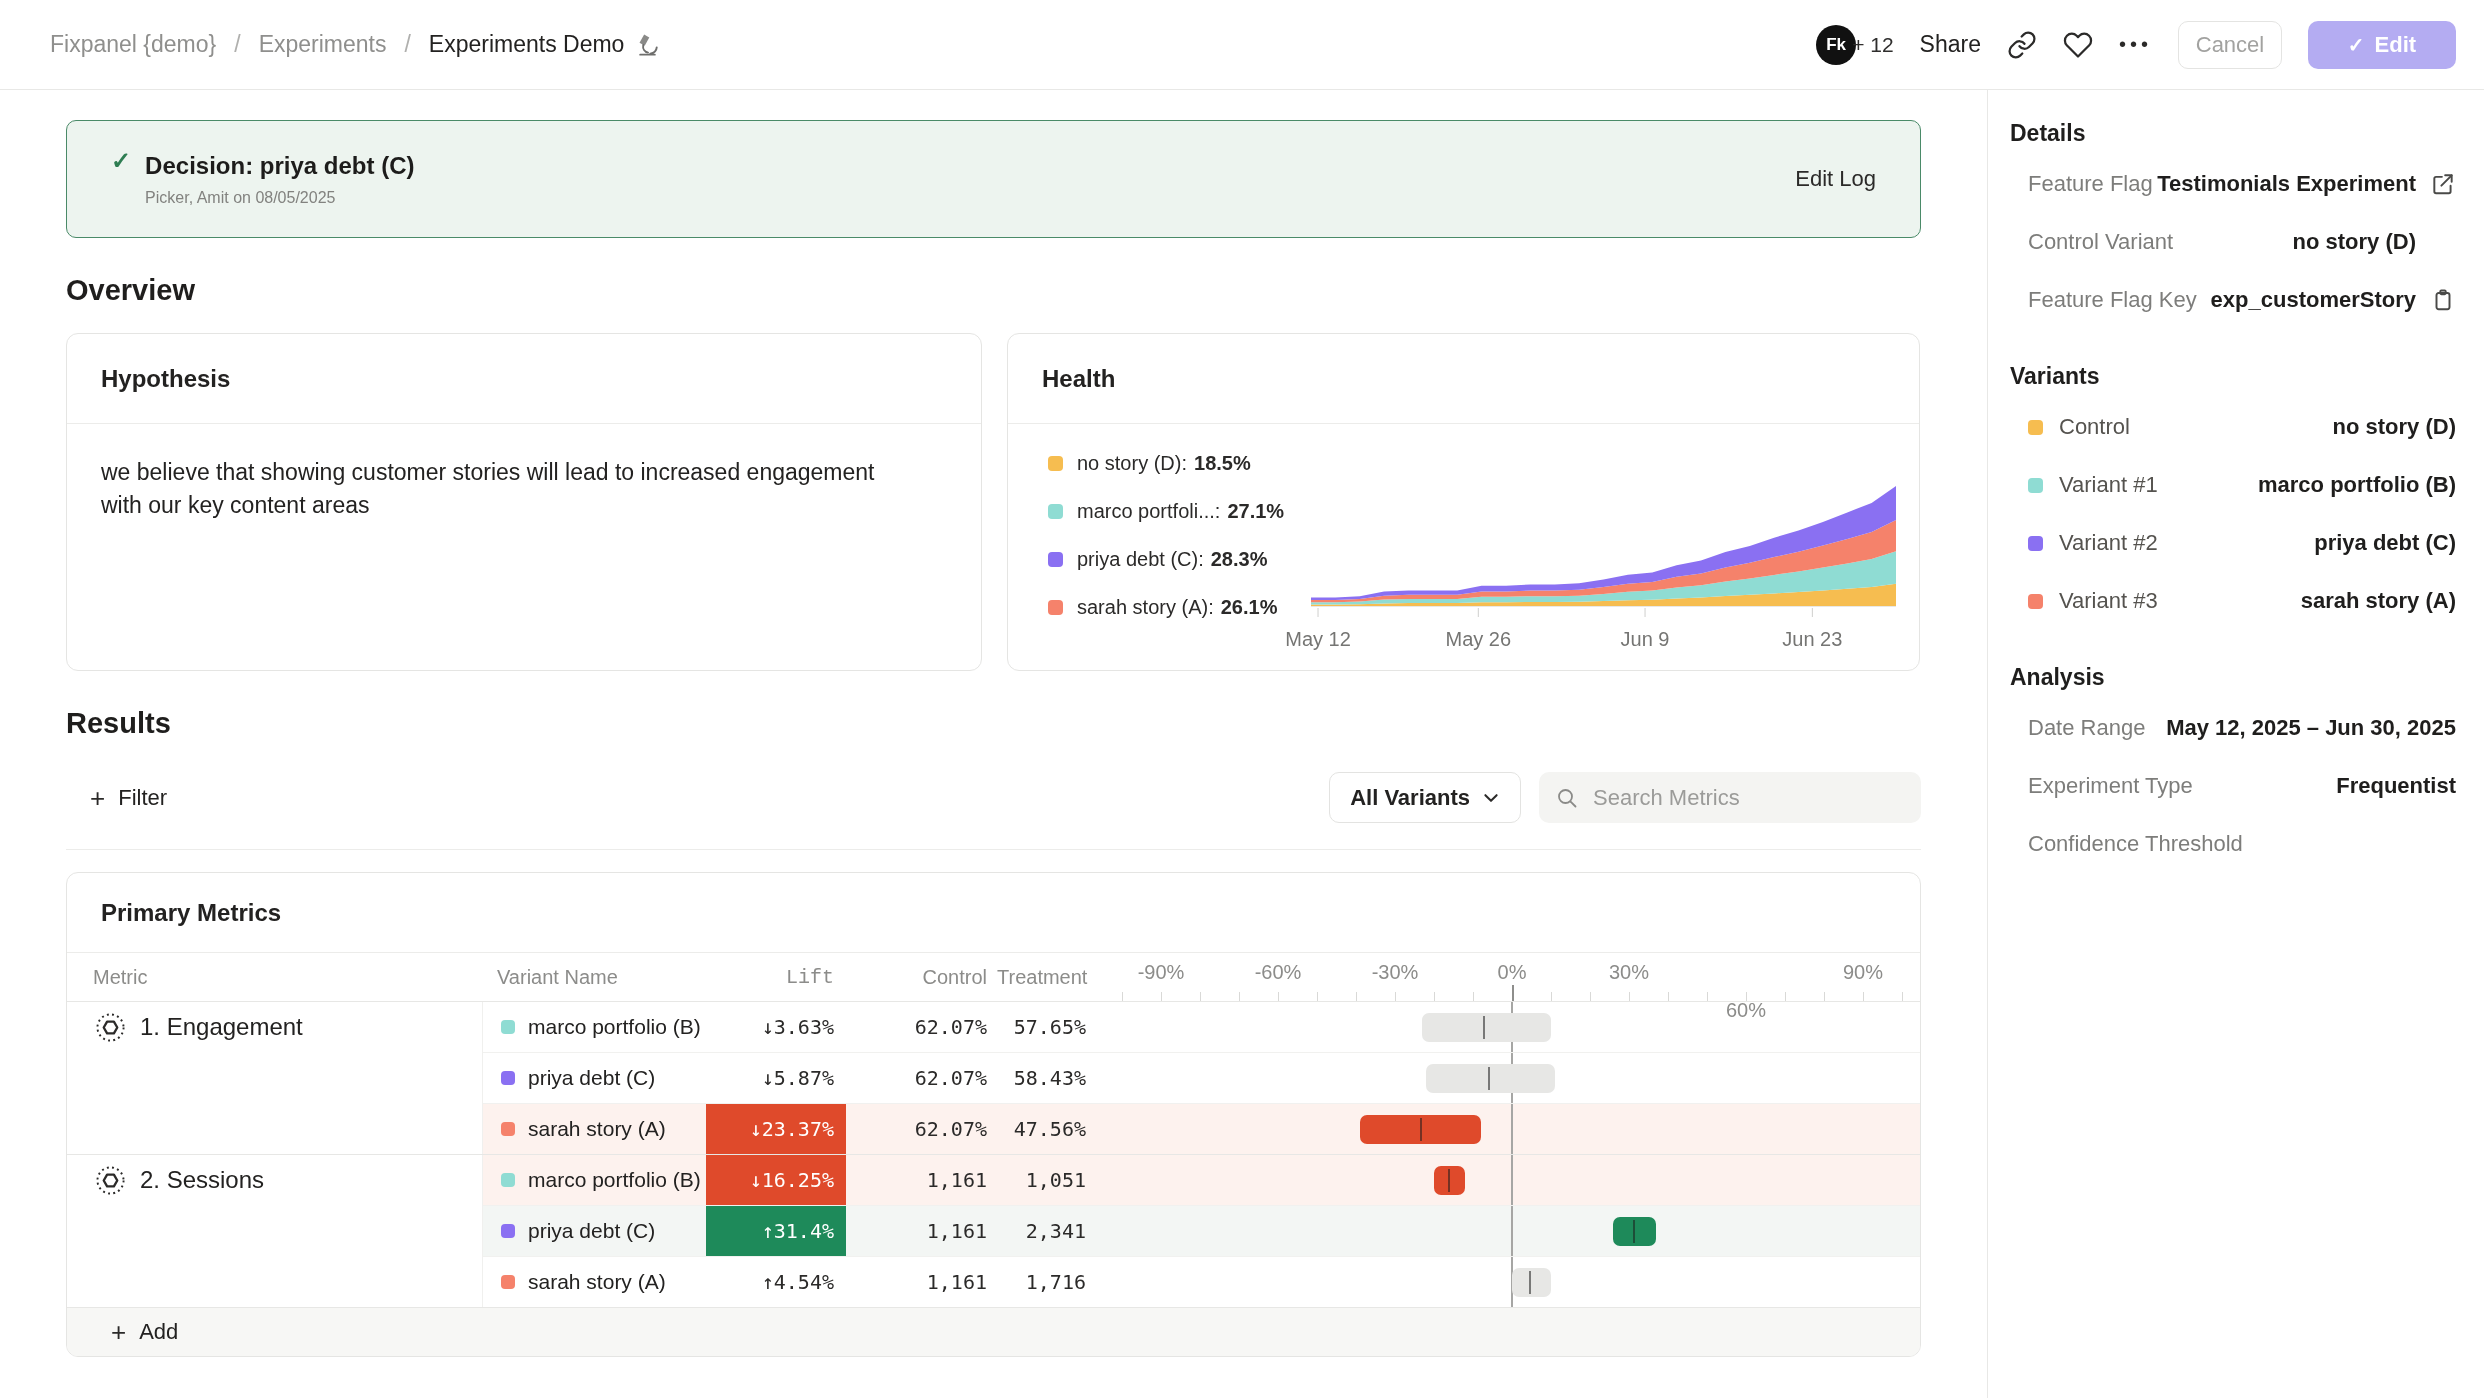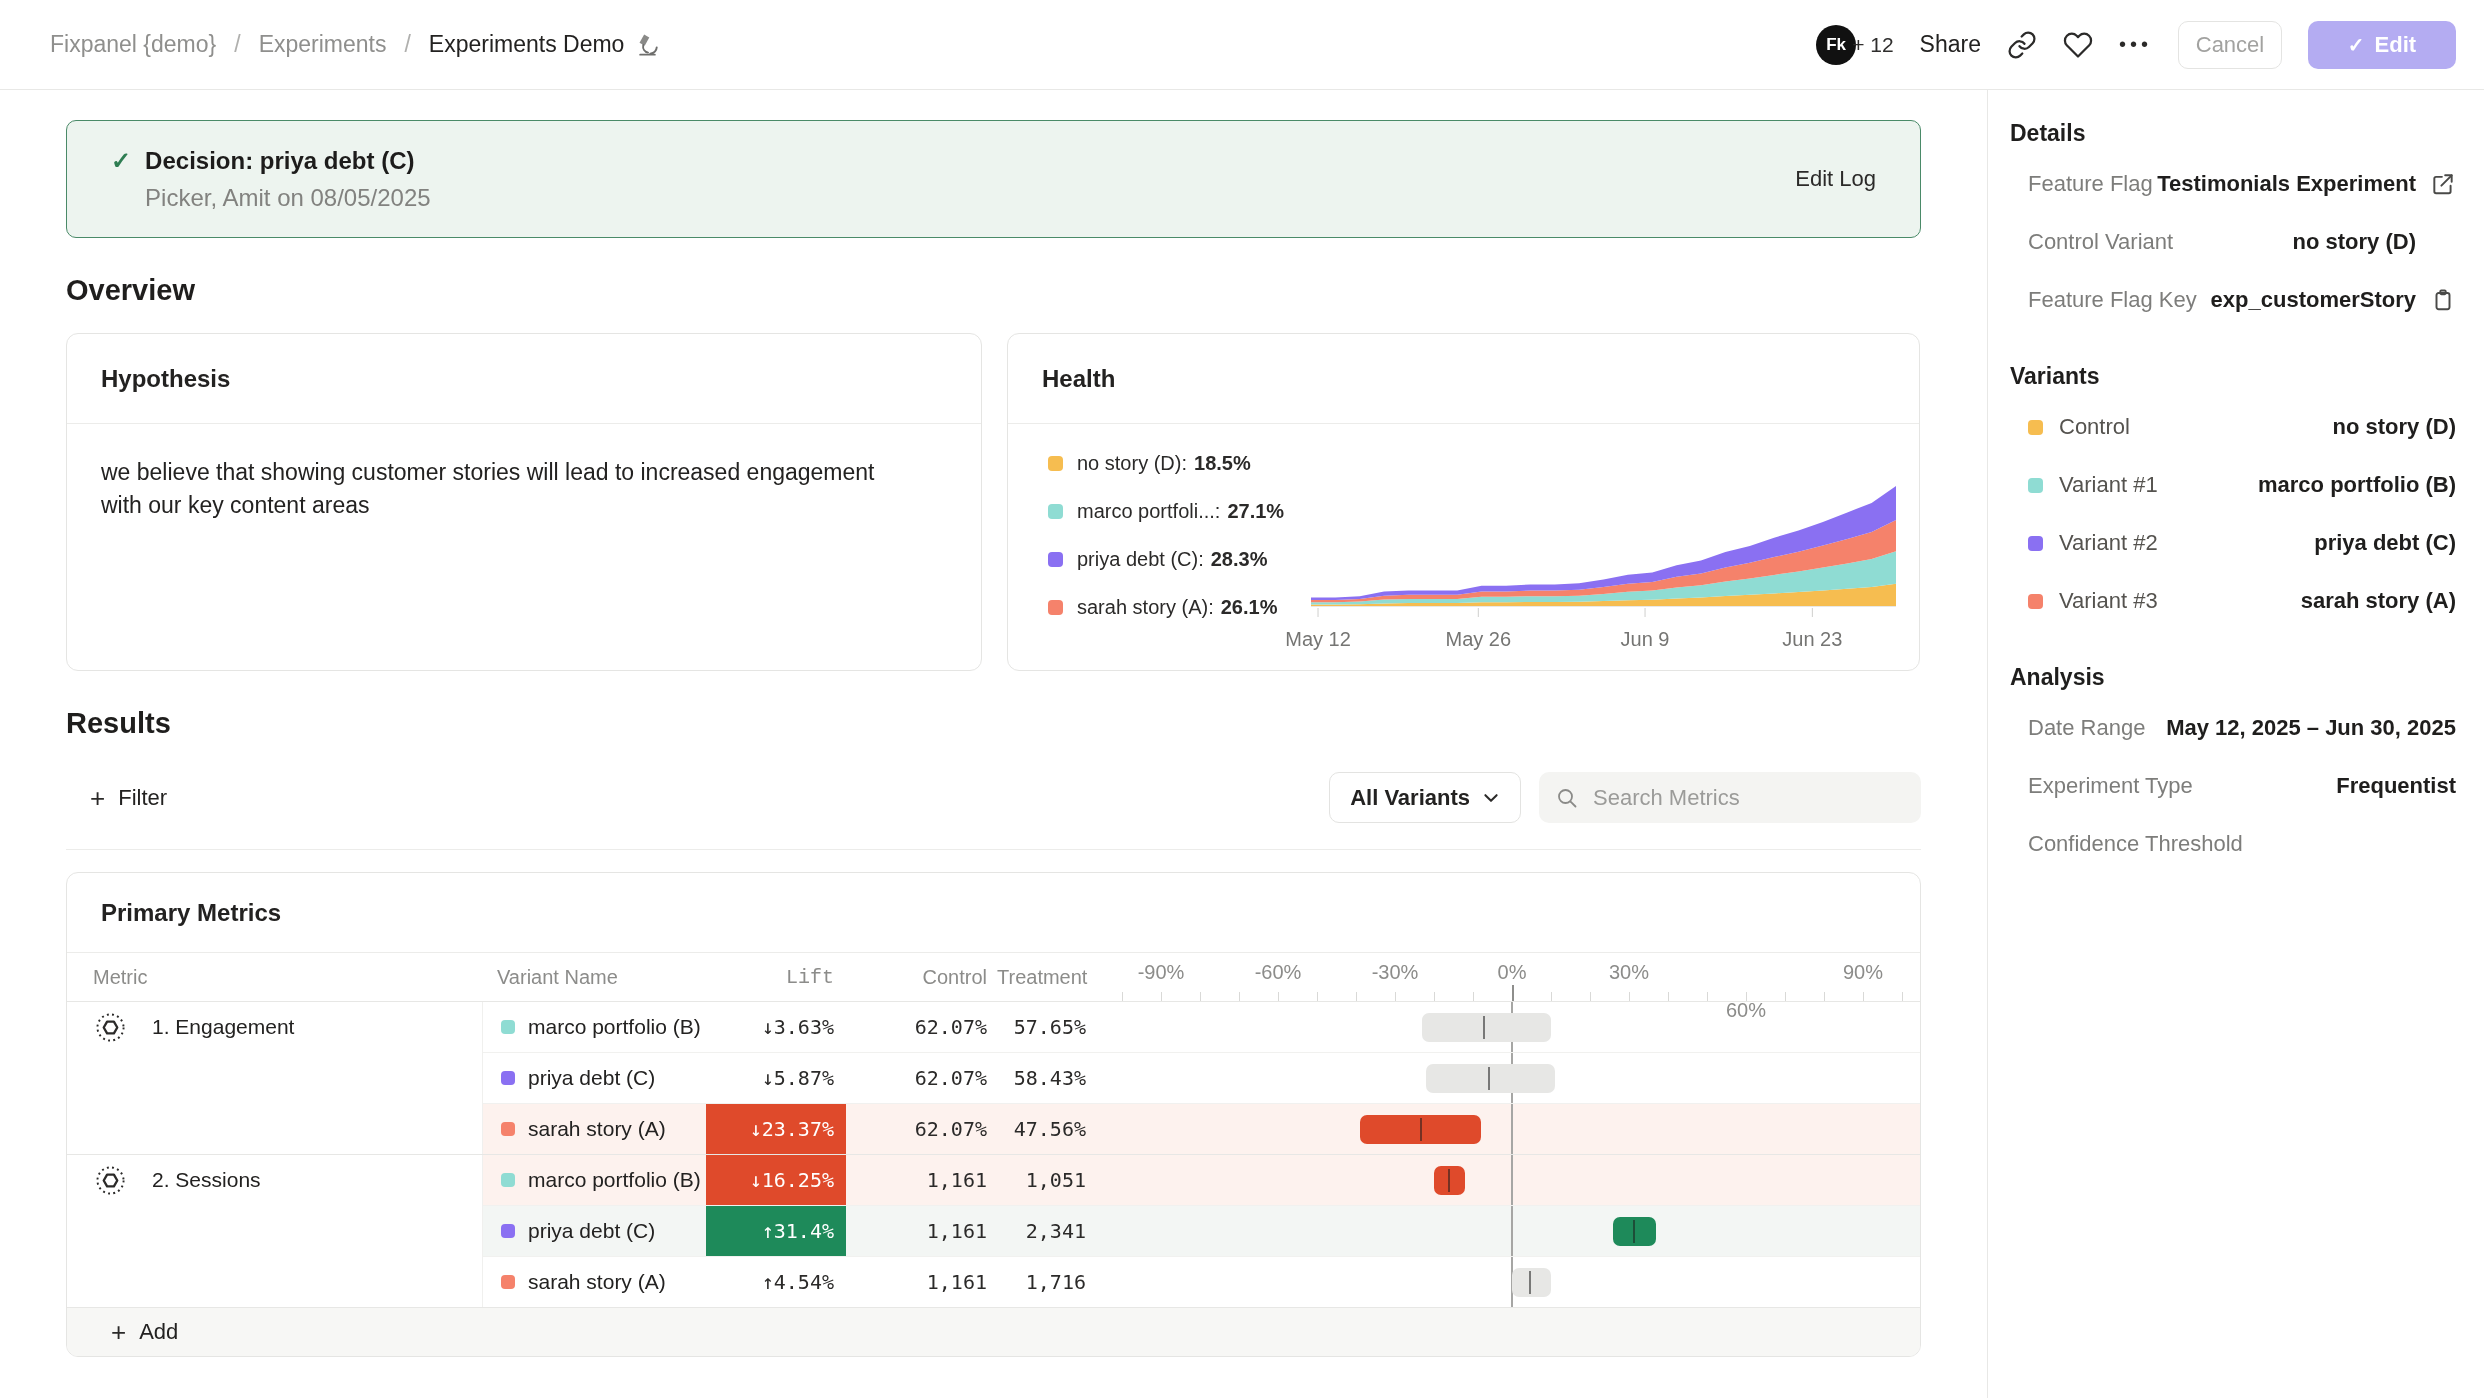--- a/index.html
+++ b/index.html
@@ -31,21 +31,21 @@
   
   .layout { display:flex; height:1308px; }
   .main { width:1987px; }
   .sidebar { width:497px; border-left:1px solid #e8e8e6; padding:30px 28px 0 22px; }
 
   
   .banner { margin:30px 66px 0; height:118px; border:1px solid #4a8a68; background:#edf4ef;
     border-radius:10px; display:flex; align-items:center; padding:0 44px; }
   .banner-check { color:#2e7d52; font-size:24px; font-weight:700; margin-right:14px; align-self:flex-start; margin-top:26px;}
   .banner-title { font-size:24px; font-weight:600; color:#1d1c1b; }
-  .banner-sub { font-size:24px; color:#82827f; margin-top:9px; }
+  .banner-sub { font-size:16px; color:#82827f; margin-top:9px; }
   .banner-edit { margin-left:auto; font-size:22px; font-weight:500; cursor:pointer; color:#2b2a29;}
 
   .h2 { font-size:29px; font-weight:700; color:#1f1e1d; margin:36px 0 0 66px; }
 
   
   .cards { margin:26px 66px 0; display:flex; gap:25px; }
   .card { border:1px solid #e5e5e3; border-radius:12px; background:#fff; height:338px; }
   .card-hyp { width:916px; }
   .card-health { width:913px; }
   .card-h { height:90px; border-bottom:1px solid #ececea; display:flex; align-items:center;
@@ -90,21 +90,21 @@
   .th-lift { padding-right:12px;font-family:Liberation Mono, monospace; } .th-ctrl { padding-right:10px; } .th-treat { padding-right:10px; }
   .ruler { position:relative; height:48px; }
   .rlabel { position:absolute; top:8px; transform:translateX(-50%); font-size:20px; color:#8c8c8a; }
   .rtick { position:absolute; bottom:0; width:1px; height:9px; background:#d9d9d7; }
   .rtick.zero { width:2px; height:16px; background:#8e8e8c; }
 
   .mrow { height:51px; position:relative; }
   .mrow .cell { display:flex; align-items:center; height:100%; }
   .mrow.gstart { border-top:1px solid #e7e7e5; }
   .mrow.sub .cell:not(.metric) { border-top:1px solid #f1f1ef; }
-  .cell.metric { padding-left:28px; gap:26px; border-right:1px solid #f0f0ee; font-size:21px;
+  .cell.metric { padding-left:28px; gap:14px; border-right:1px solid #f0f0ee; font-size:24px;
     font-weight:500; background:#fff; }
   .metric-icon svg { width:31px; height:31px; display:block; }
   .cell.variant { padding-left:18px; gap:13px; font-size:21px; }
   .swatch { width:14px; height:14px; border-radius:4px; flex:none; }
   .num { font-family:"DejaVu Sans Mono", monospace; font-size:20px; color:#2b2a29; justify-content:flex-end; }
   .cell.lift { position:relative; padding-right:12px; }
   .cell.ctrl { padding-right:10px; } .cell.treat { padding-right:10px; }
   .liftbadge { position:absolute; inset:0; display:flex; align-items:center; justify-content:flex-end;
     padding-right:12px; color:#fff; }
   .liftbadge.red { background:#df4a2b; } .liftbadge.green { background:#1e8a5a; }

